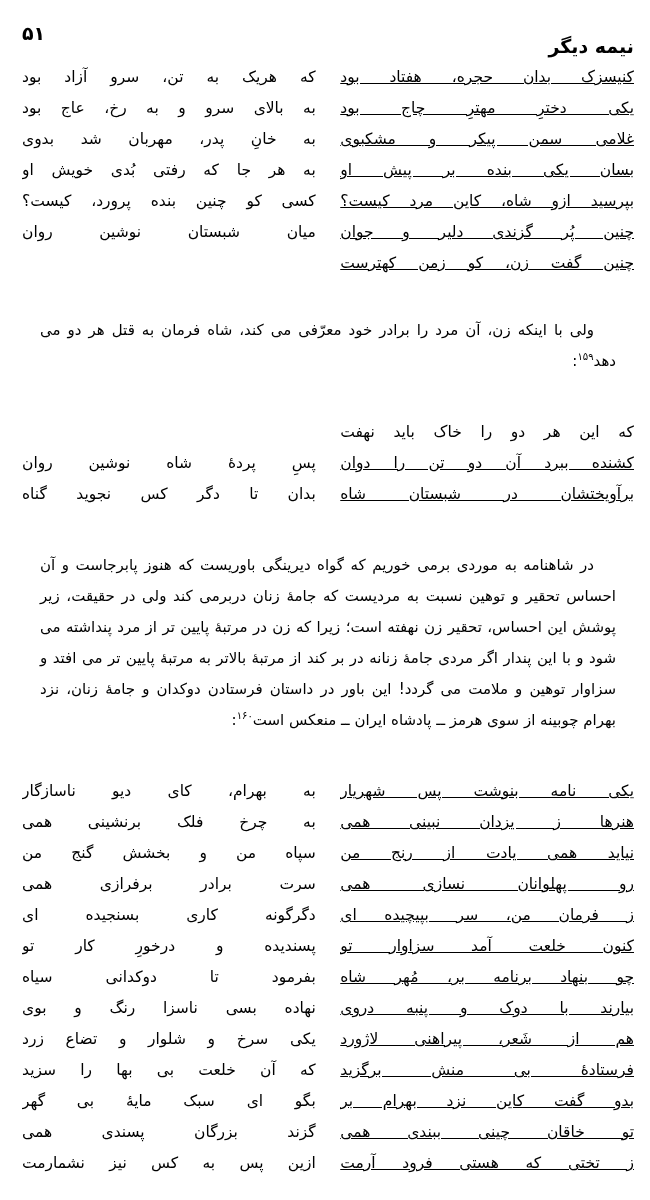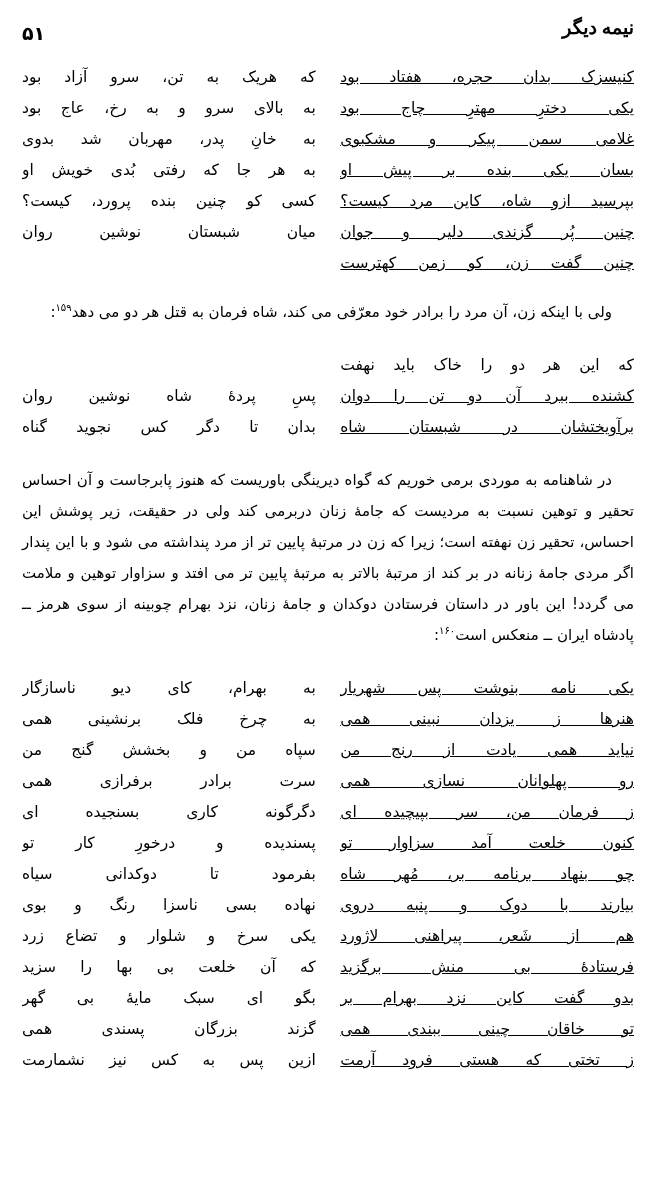--- a/index.html
+++ b/index.html
@@ -5,37 +5,37 @@
   html, body { margin: 0; padding: 0; background: #ffffff; }
   body {
     width: 650px; height: 1200px; overflow: hidden;
     font-family: "DejaVu Sans", sans-serif;
     color: #000000;
     position: relative;
   }
   .page { position: absolute; left: 22px; top: 0; width: 612px; direction: rtl; }
   .header { position: relative; height: 62px; }
   .title {
-    position: absolute; right: 0; top: 16px;
-    font-size: 19px; font-weight: bold; letter-spacing: 0; font-family: Liberation Serif, serif;
+    position: absolute; right: 0; top: 35px;
+    font-size: 19px; font-weight: bold; letter-spacing: 0;
   }
   .page-num {
     position: absolute; left: 0; top: 22px;
     font-size: 19px; font-weight: bold;
   }
   .verses { margin: 0; }
   .couplet {
     display: flex; flex-direction: row; justify-content: space-between;
     height: 31px; line-height: 31px; font-size: 15.5px; white-space: nowrap;
   }
   .hem { width: 48%; overflow: hidden; text-align: justify; text-align-last: justify; }
   .hem.first { text-align: right; text-decoration: underline; }
   .prose {
     font-size: 15px; line-height: 31px; text-align: justify;
-    text-align-last: right; margin: 0;
+    text-align-last: right; margin: 18px;
   }
   .prose .indent { display: inline-block; width: 22px; }
   .fn { font-size: 10px; vertical-align: super; line-height: 0; }
   .gap-sm { height: 18px; }
   .gap-md { height: 22px; }
 </style>
 </head>
 <body>
 
 <div class="page">

